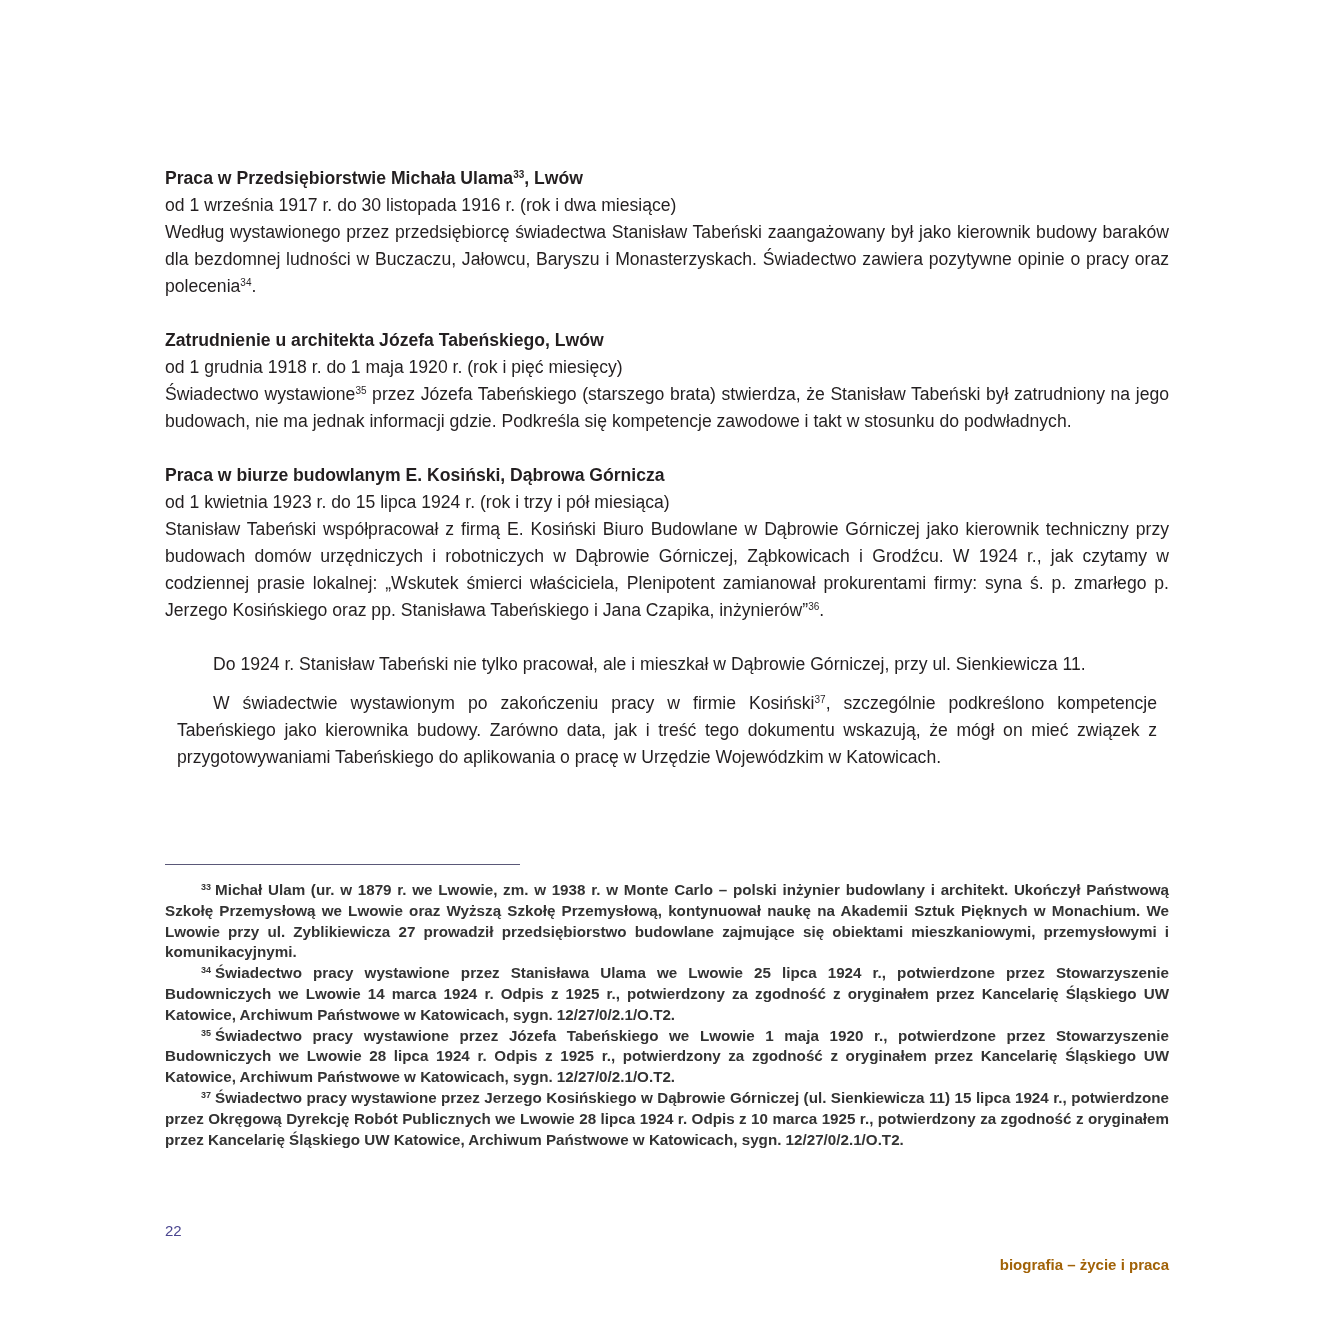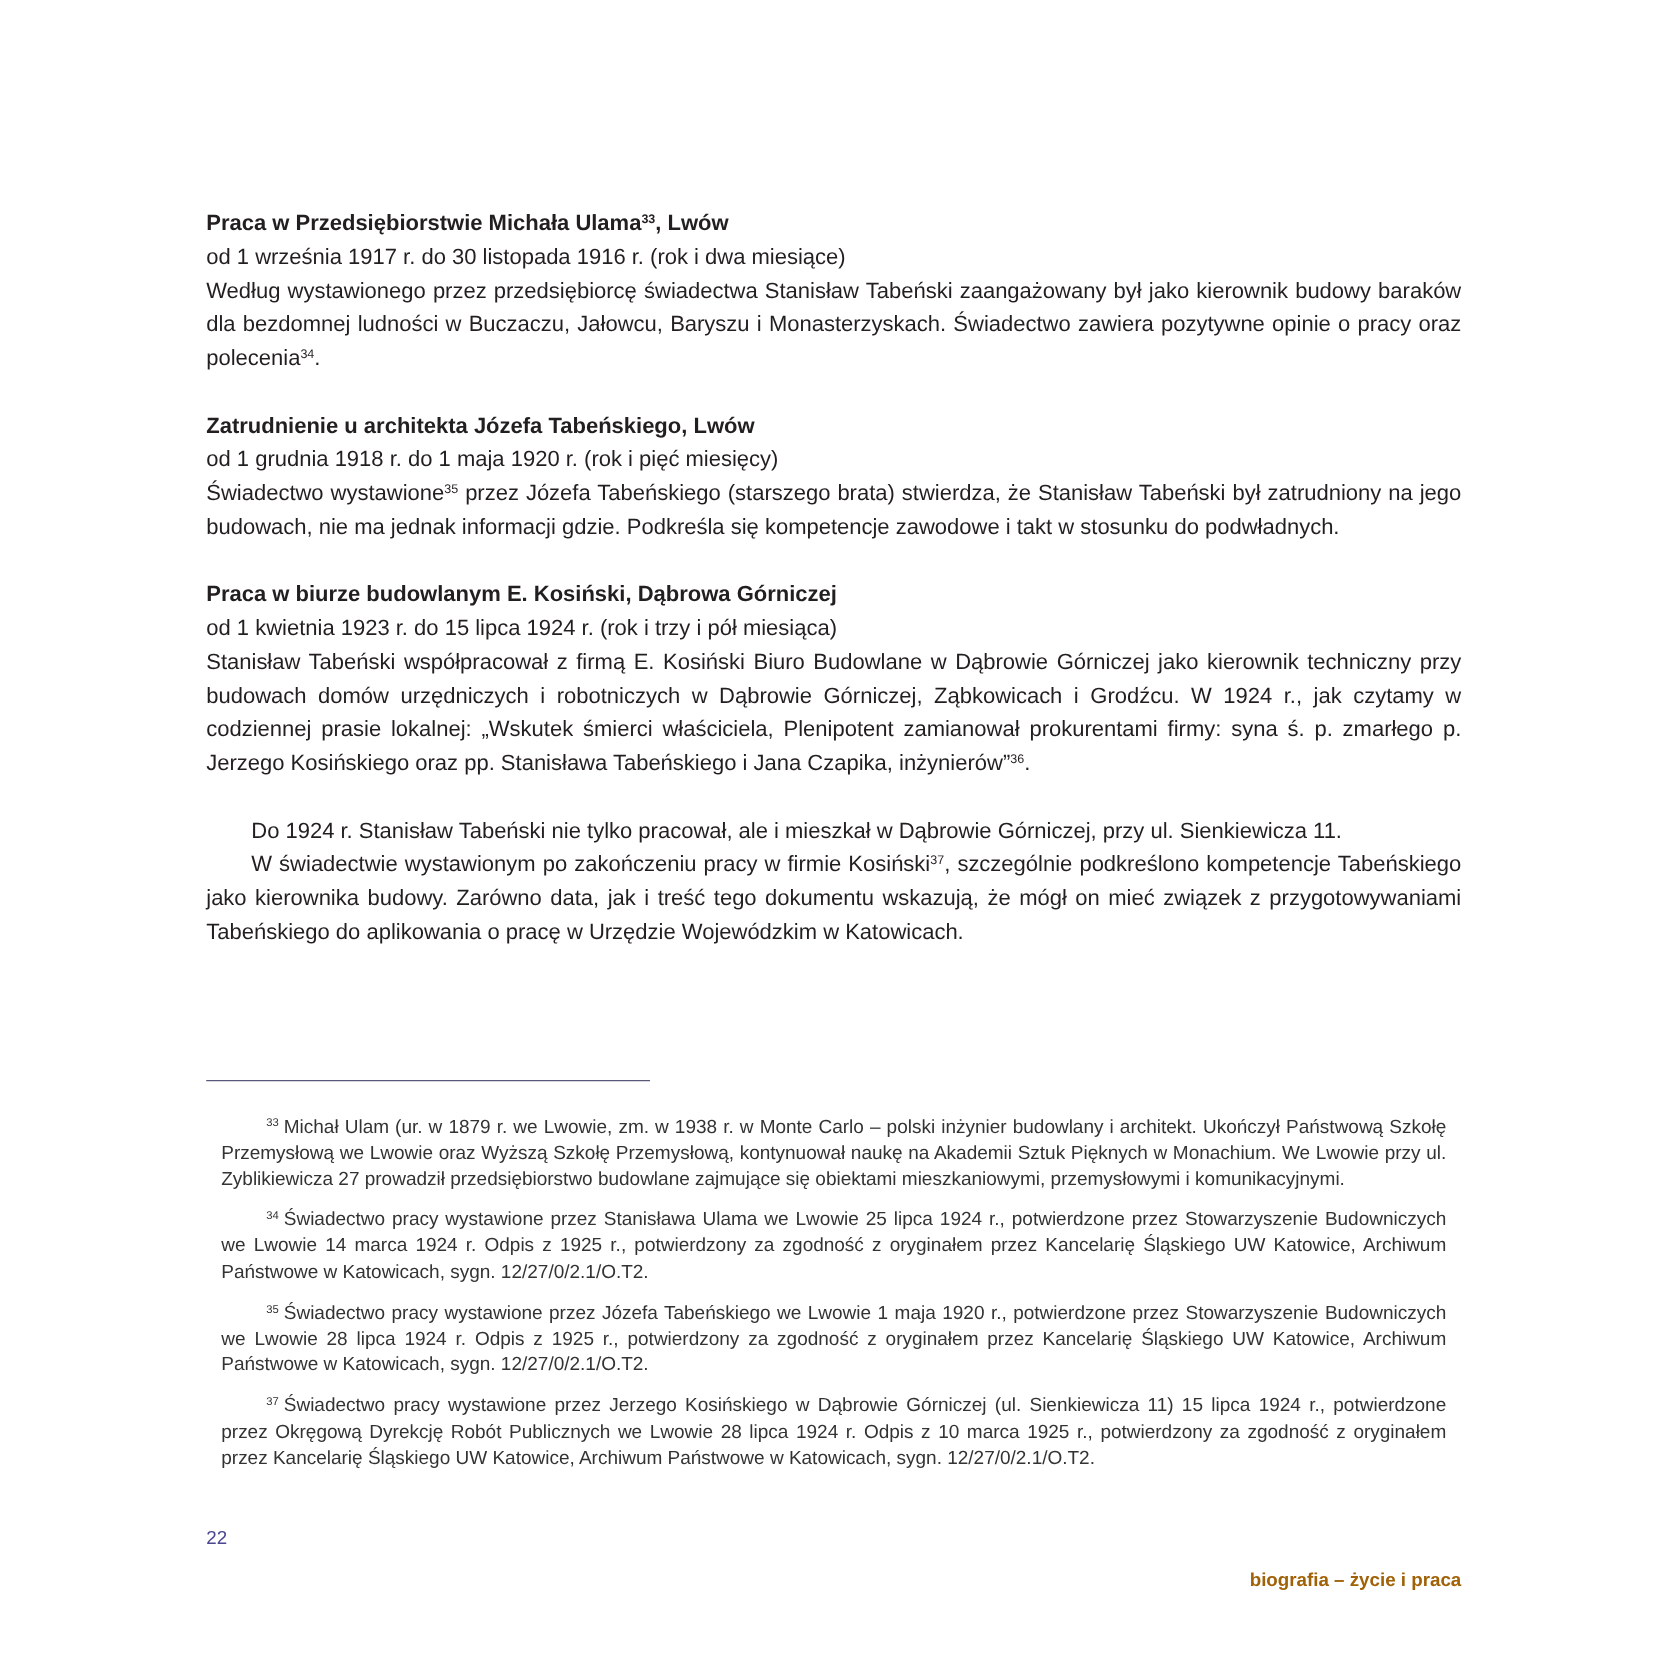--- a/index.html
+++ b/index.html
@@ -5,24 +5,24 @@
   html, body { margin: 0; padding: 0; background: #ffffff; }
   body { width: 1335px; height: 1335px; position: relative; overflow: hidden;
          font-family: "Liberation Sans", "DejaVu Sans", sans-serif; color: #231f20; }
   .page { position: absolute; left: 165px; top: 0; width: 1004px; height: 983px; }
   .main { position: absolute; left: 0; top: 165px; width: 1004px; font-size: 17.6px; line-height: 27px; }
   .section { margin: 0 0 27px 0; }
   .section h2 { font-size: 17.6px; font-weight: bold; margin: 0; line-height: 27px; }
   .section p { margin: 0; }
   .justify { text-align: justify; text-align-last: left; }
   sup { font-size: 10px; line-height: 0; vertical-align: 6px; }
-  .indent { text-indent: 36px; margin: 0; }
+  .indent { text-indent: 36px; margin: 12px; }
   .rule { position: absolute; left: 0; top: 864px; width: 355px; height: 0; border-top: 1.5px solid #5a5878; }
   .notes { position: absolute; left: 0; top: 880px; width: 1004px; font-size: 15.2px; line-height: 20.8px; color: #333; }
-  .note { margin: 12px; text-align: justify; text-indent: 36px; }
+  .note { margin: 0; text-align: justify; text-indent: 36px; font-weight: bold; }
   .note sup { font-size: 9px; vertical-align: 5px; margin-right: 4px; }
   .footer-left { position: absolute; left: 0; top: 1222px; font-size: 15px; font-weight: normal; color: #4b4690; }
   .footer-right { position: absolute; right: 0; top: 1256px; font-size: 15px; font-weight: bold; color: #a16207; text-align: center; }
 </style>
 </head>
 <body>
 
 <div class="page">
   <div class="main">
 
@@ -32,21 +32,21 @@
       <p class="justify"><span>Według wystawionego przez przedsiębiorcę świadectwa Stanisław Tabeński zaangażowany był jako kierownik budowy baraków dla bezdomnej ludności w Buczaczu, Jałowcu, Baryszu i Monasterzyskach. Świadectwo zawiera pozytywne opinie o pracy oraz polecenia</span><sup>34</sup><span>.</span></p>
     </div>
 
     <div class="section">
       <h2>Zatrudnienie u architekta Józefa Tabeńskiego, Lwów</h2>
       <p>od 1 grudnia 1918 r. do 1 maja 1920 r. (rok i pięć miesięcy)</p>
       <p class="justify"><span>Świadectwo wystawione</span><sup>35</sup><span> przez Józefa Tabeńskiego (starszego brata) stwierdza, że Stanisław Tabeński był zatrudniony na jego budowach, nie ma jednak informacji gdzie. Podkreśla się kompetencje zawodowe i takt w stosunku do podwładnych.</span></p>
     </div>
 
     <div class="section">
-      <h2>Praca w biurze budowlanym E. Kosiński, Dąbrowa Górniczej</h2>
+      <h2>Praca w biurze budowlanym E. Kosiński, Dąbrowa Górnicza</h2>
       <p>od 1 kwietnia 1923 r. do 15 lipca 1924 r. (rok i trzy i pół miesiąca)</p>
       <p class="justify"><span>Stanisław Tabeński współpracował z firmą E. Kosiński Biuro Budowlane w Dąbrowie Górniczej jako kierownik techniczny przy budowach domów urzędniczych i robotniczych w Dąbrowie Górniczej, Ząbkowicach i Grodźcu. W 1924 r., jak czytamy w codziennej prasie lokalnej: „Wskutek śmierci właściciela, Plenipotent zamianował prokurentami firmy: syna ś. p. zmarłego p. Jerzego Kosińskiego oraz pp. Stanisława Tabeńskiego i Jana Czapika, inżynierów”</span><sup>36</sup><span>.</span></p>
     </div>
 
     <p class="indent justify"><span>Do 1924 r. Stanisław Tabeński nie tylko pracował, ale i mieszkał w Dąbrowie Górniczej, przy ul. Sienkiewicza 11.</span></p>
     <p class="indent justify"><span>W świadectwie wystawionym po zakończeniu pracy w firmie Kosiński</span><sup>37</sup><span>, szczególnie podkreślono kompetencje Tabeńskiego jako kierownika budowy. Zarówno data, jak i treść tego dokumentu wskazują, że mógł on mieć związek z przygotowywaniami Tabeńskiego do aplikowania o pracę w Urzędzie Wojewódzkim w Katowicach.</span></p>
   </div>
 
   <div class="rule"></div>
 

